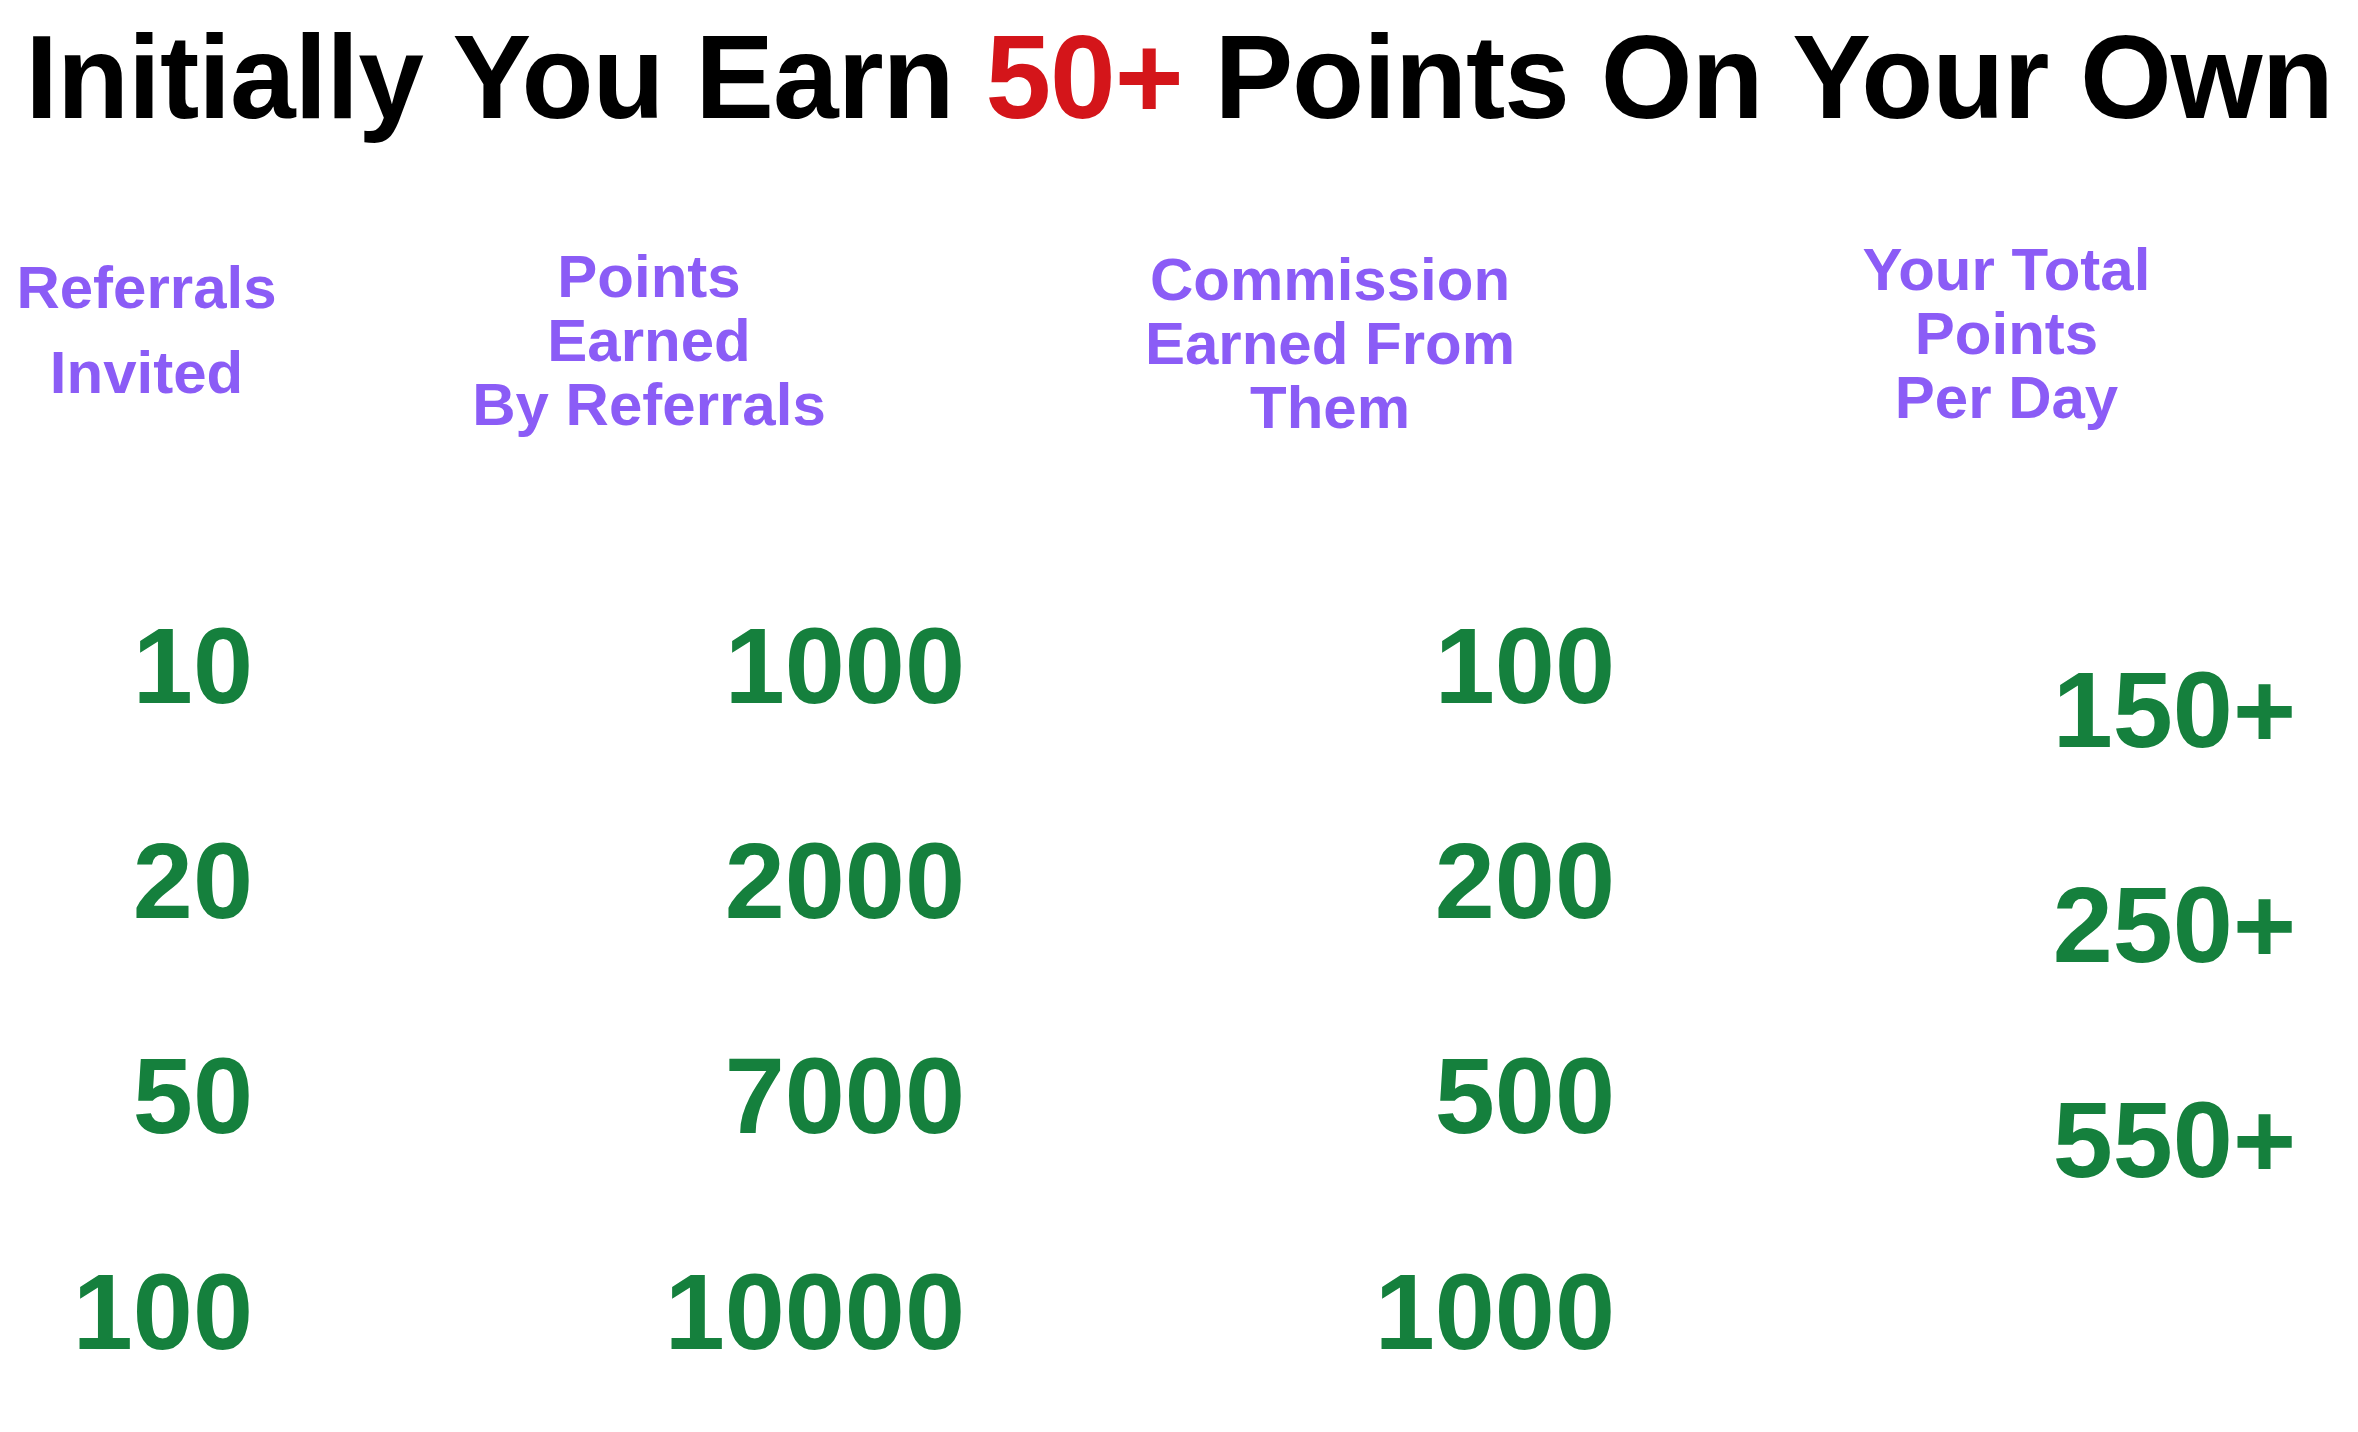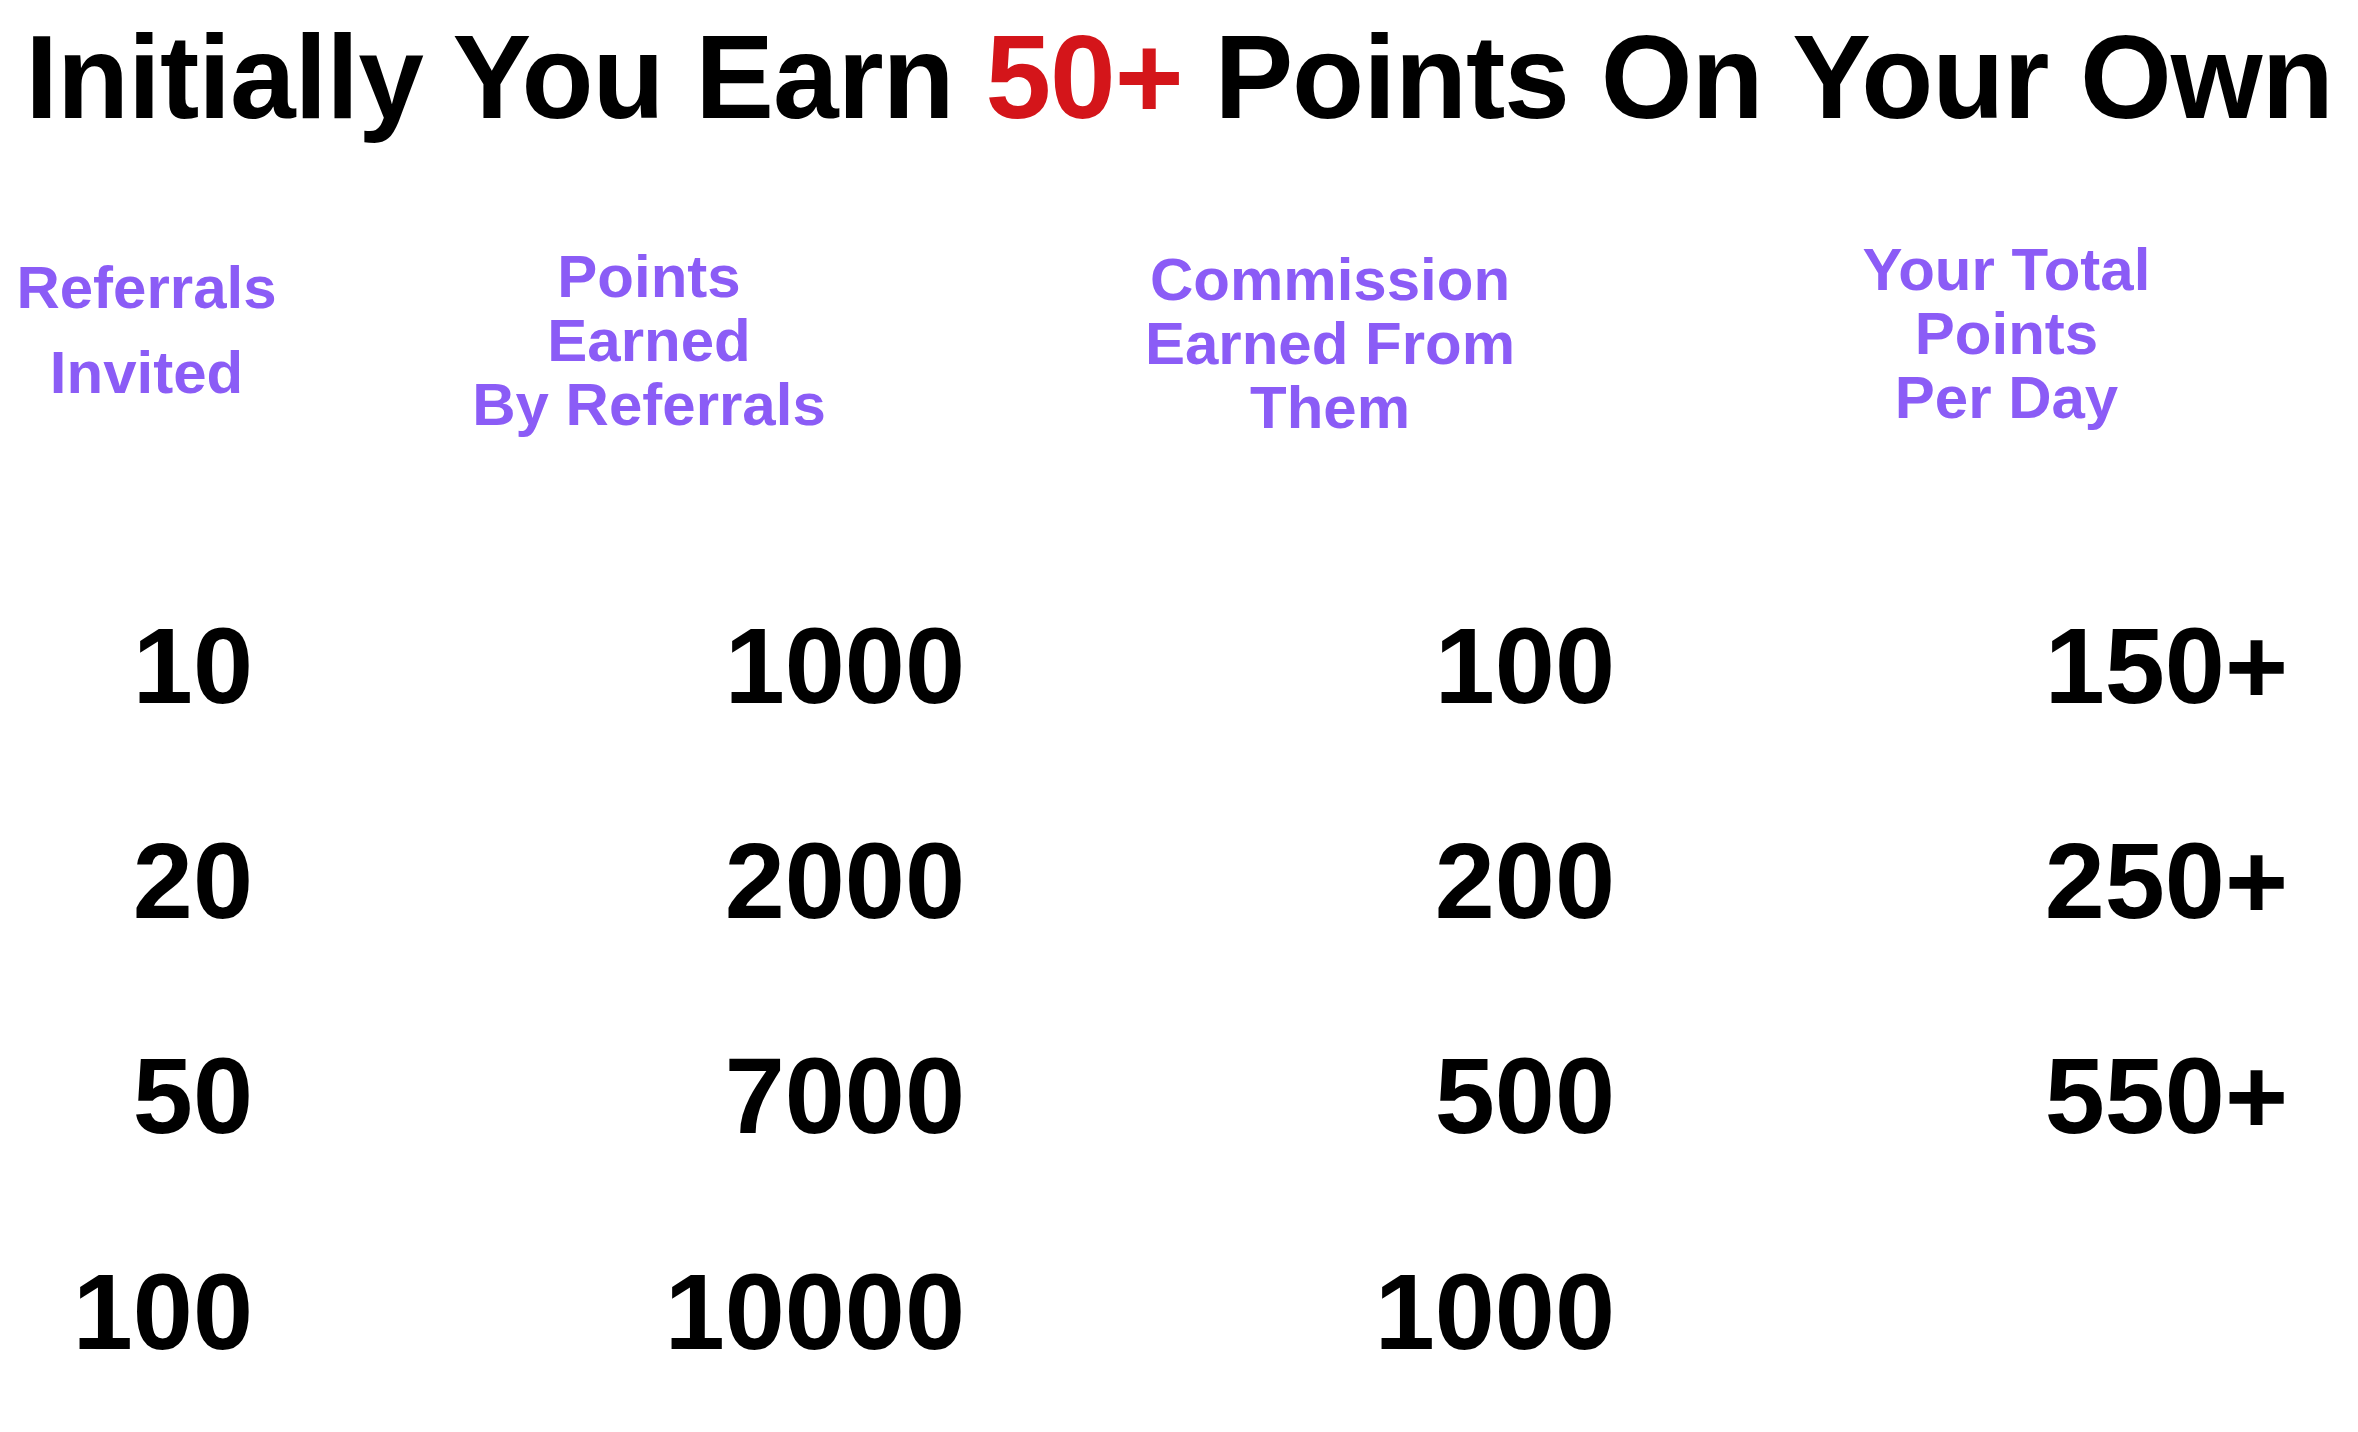--- a/index.html
+++ b/index.html
@@ -69,29 +69,29 @@
   .col-4 .col-header { top: 238px; }
 
   .hdr-line { display: block; white-space: nowrap; }
 
   
   .value-cell {
     position: absolute;
     font-weight: 700;
     font-size: 108px;
     line-height: 1;
-    color: #000000;
+    color: #15803d;
     white-space: nowrap;
     text-align: right;
   }
   
   .col-1 .value-cell { left: 0; width: 253px; }
   .col-2 .value-cell { left: 0; width: 672px; }
   .col-3 .value-cell { left: 0; width: 610px; }
-  .col-4 .value-cell { left: 8px; width: 625px; }
+  .col-4 .value-cell { left: 16px; width: 625px; margin-top: 44px; }
 
   .row-0 { top: 612px; }
   .row-1 { top: 827px; }
   .row-2 { top: 1042px; }
   .row-3 { top: 1258px; }
 </style>
 </head>
 <body>
 
 <div id="poster">

